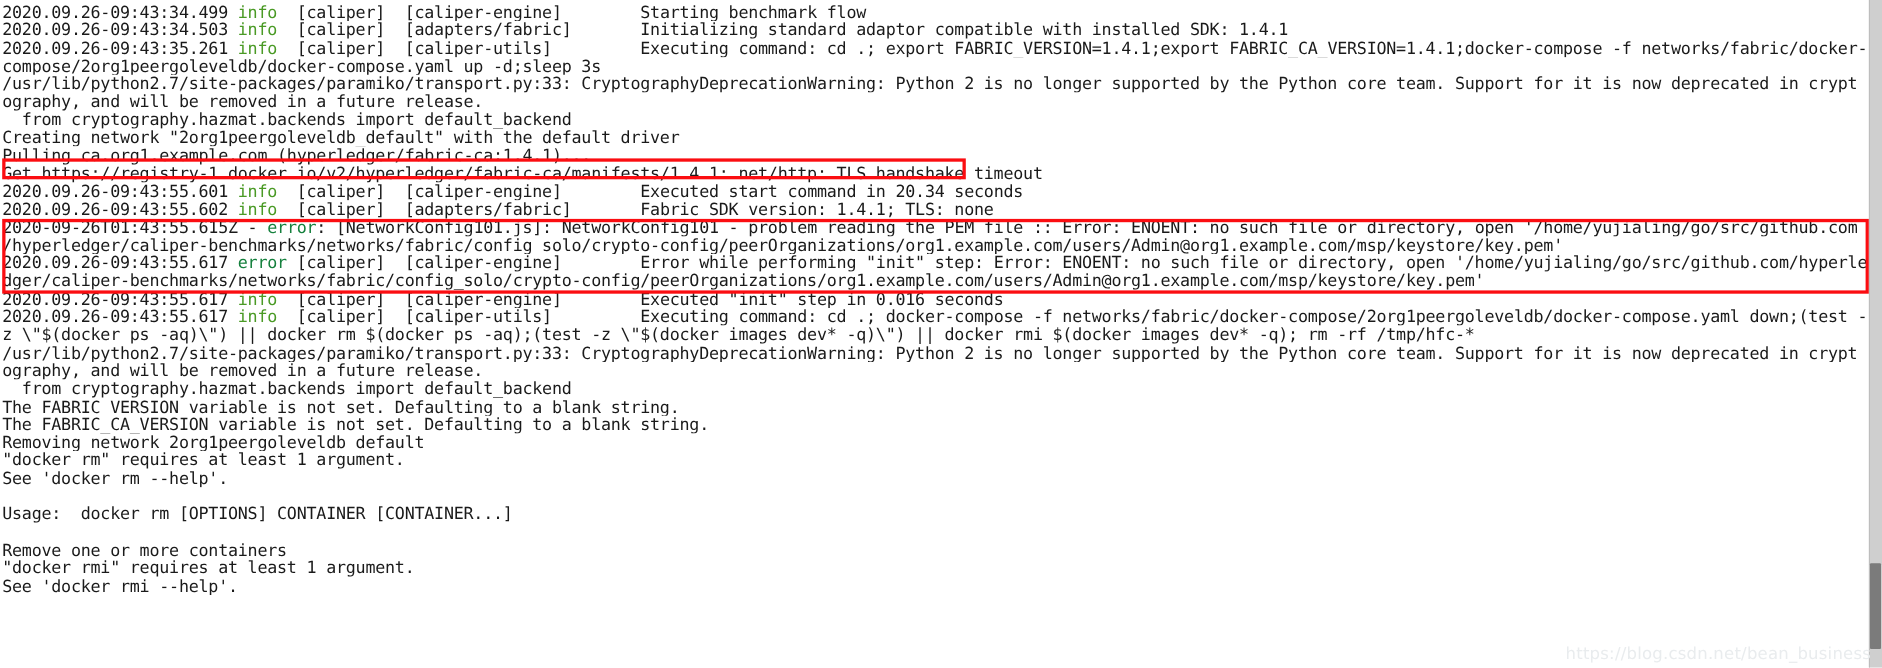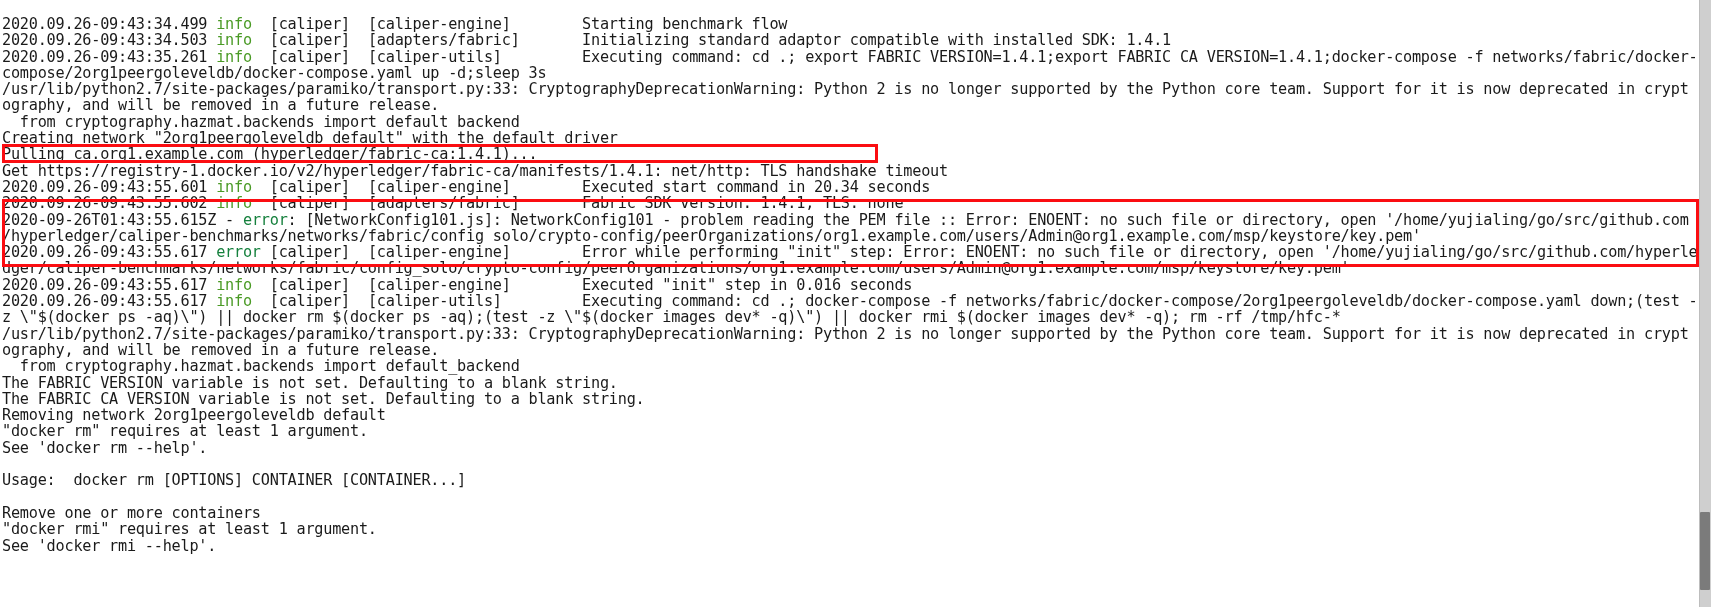--- a/index.html
+++ b/index.html
@@ -22,21 +22,21 @@
     box-sizing: border-box;
     overflow: hidden;
   }
 
   #log {
     position: absolute;
     left: 0;
     top: 0;
     width: 1699px;
     height: 607px;
-    padding: 16px 0 0 2px;
+    padding: 3px 0 0 2px;
     box-sizing: border-box;
     overflow: hidden;
     white-space: pre;
     font-family: "DejaVu Sans Mono", "Liberation Mono", monospace;
     font-size: 15.2px;
     line-height: 16.3px;
     letter-spacing: -0.22px;
     color: #1a1a1a;
   }
 
@@ -98,14 +98,15 @@
 
   <div id="annotation-layer">
       <div class="redbox" style="left: 2px; top: 144px; width: 876px; height: 19px; border-color: rgb(251, 13, 17);"></div>
       <div class="redbox" style="left: 2px; top: 199px; width: 1697px; height: 68px; border-color: rgb(251, 13, 17);"></div>
     </div>
 
   <div id="scrollbar-track" style="background: rgb(207, 207, 207);">
     <div id="scrollbar-thumb" style="top: 512px; height: 78px; background: rgb(123, 123, 123);"></div>
   </div>
 
+  <div id="watermark">https://blog.csdn.net/bean_business</div>
 
 </div>
 
 </body></html>

